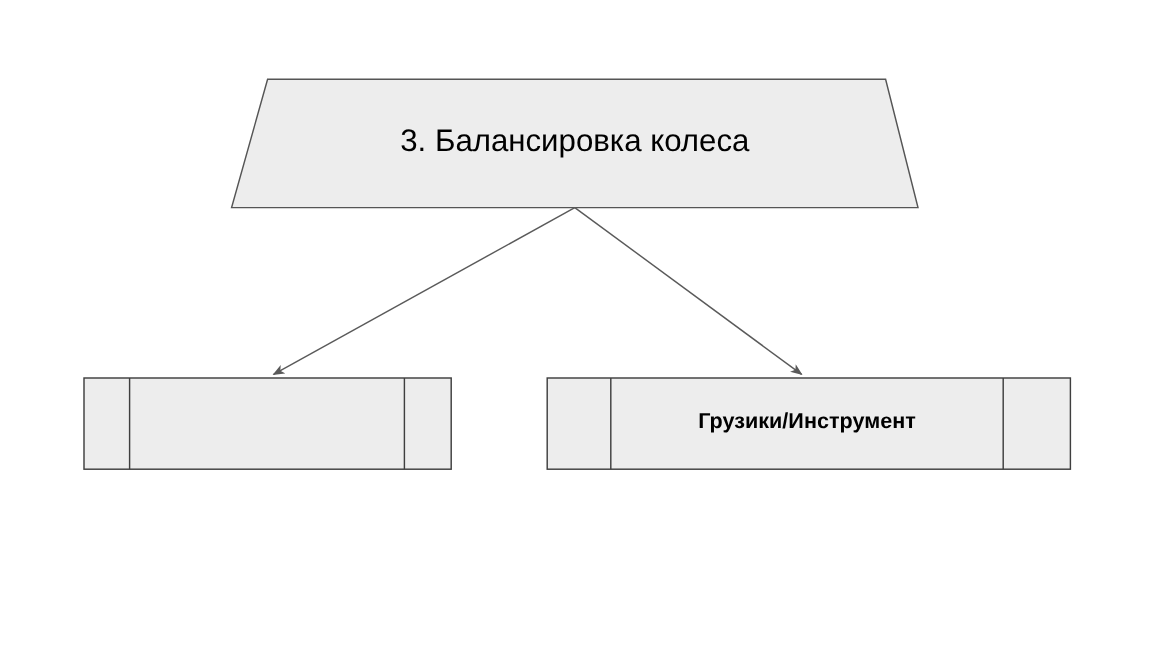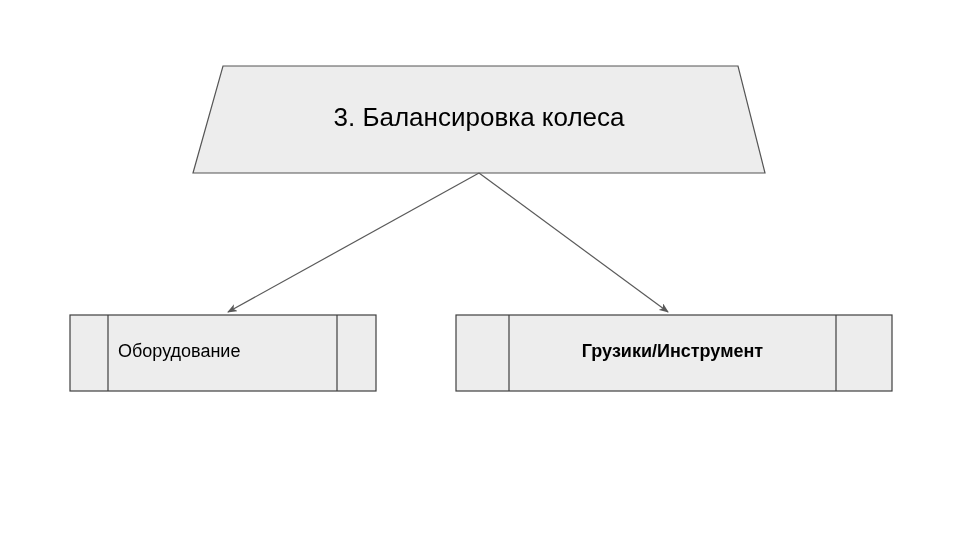--- a/index.html
+++ b/index.html
@@ -84,17 +84,16 @@
 
     <g>
       <rect x="456" y="315" width="436" height="76" fill="#ededed" stroke="#3f3f3f" stroke-width="1.2"></rect>
       <line x1="509" y1="315" x2="509" y2="391" stroke="#3f3f3f" stroke-width="1.2"></line>
       <line x1="836" y1="315" x2="836" y2="391" stroke="#3f3f3f" stroke-width="1.2"></line>
     </g>
   </svg>
 
   <div class="node-label" id="manual-op-label">3. Балансировка колеса</div>
 
-  <div class="node-label" id="equipment-label">Оборудование</div>
 
   <div class="node-label" id="weights-tools-label">Грузики/Инструмент</div>
 
 </div>
 
 </body></html>

